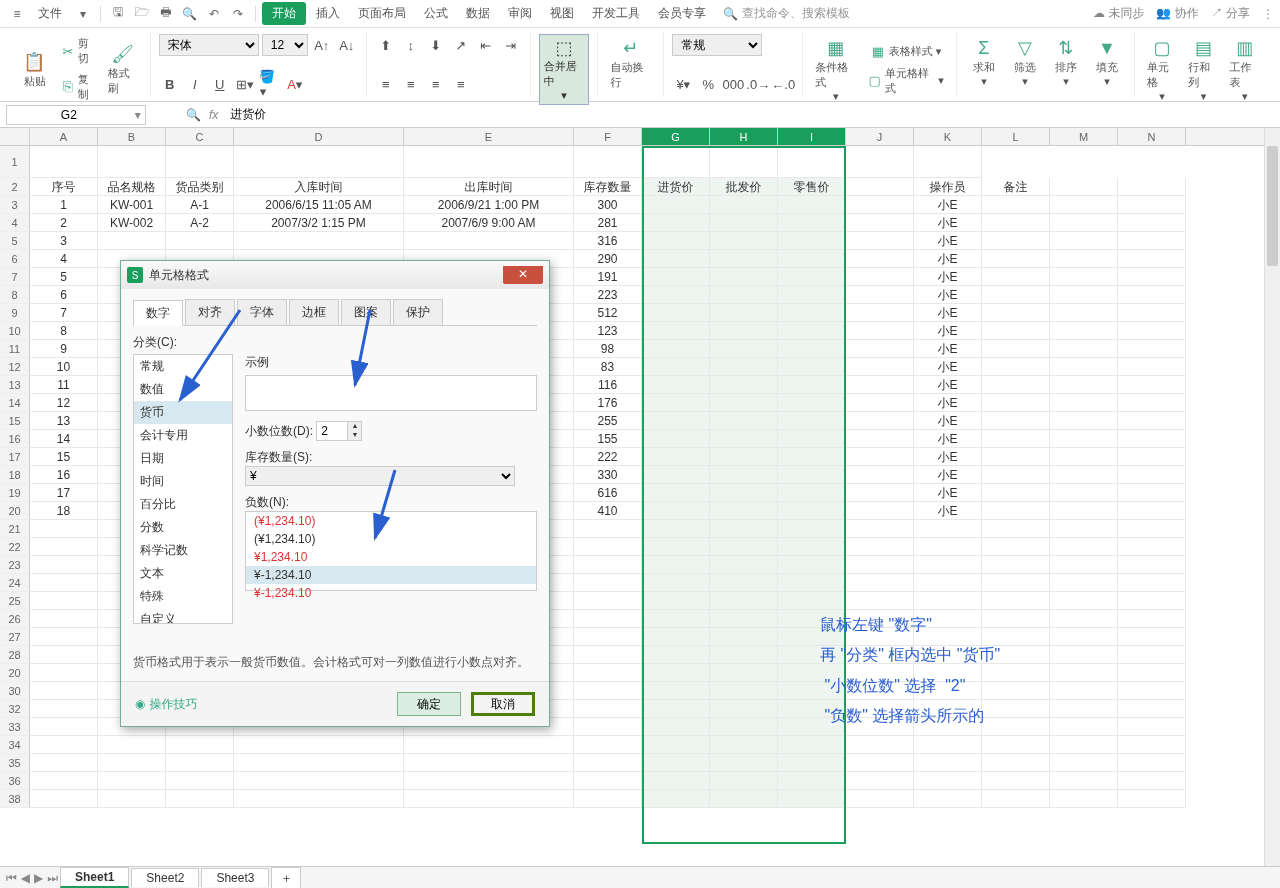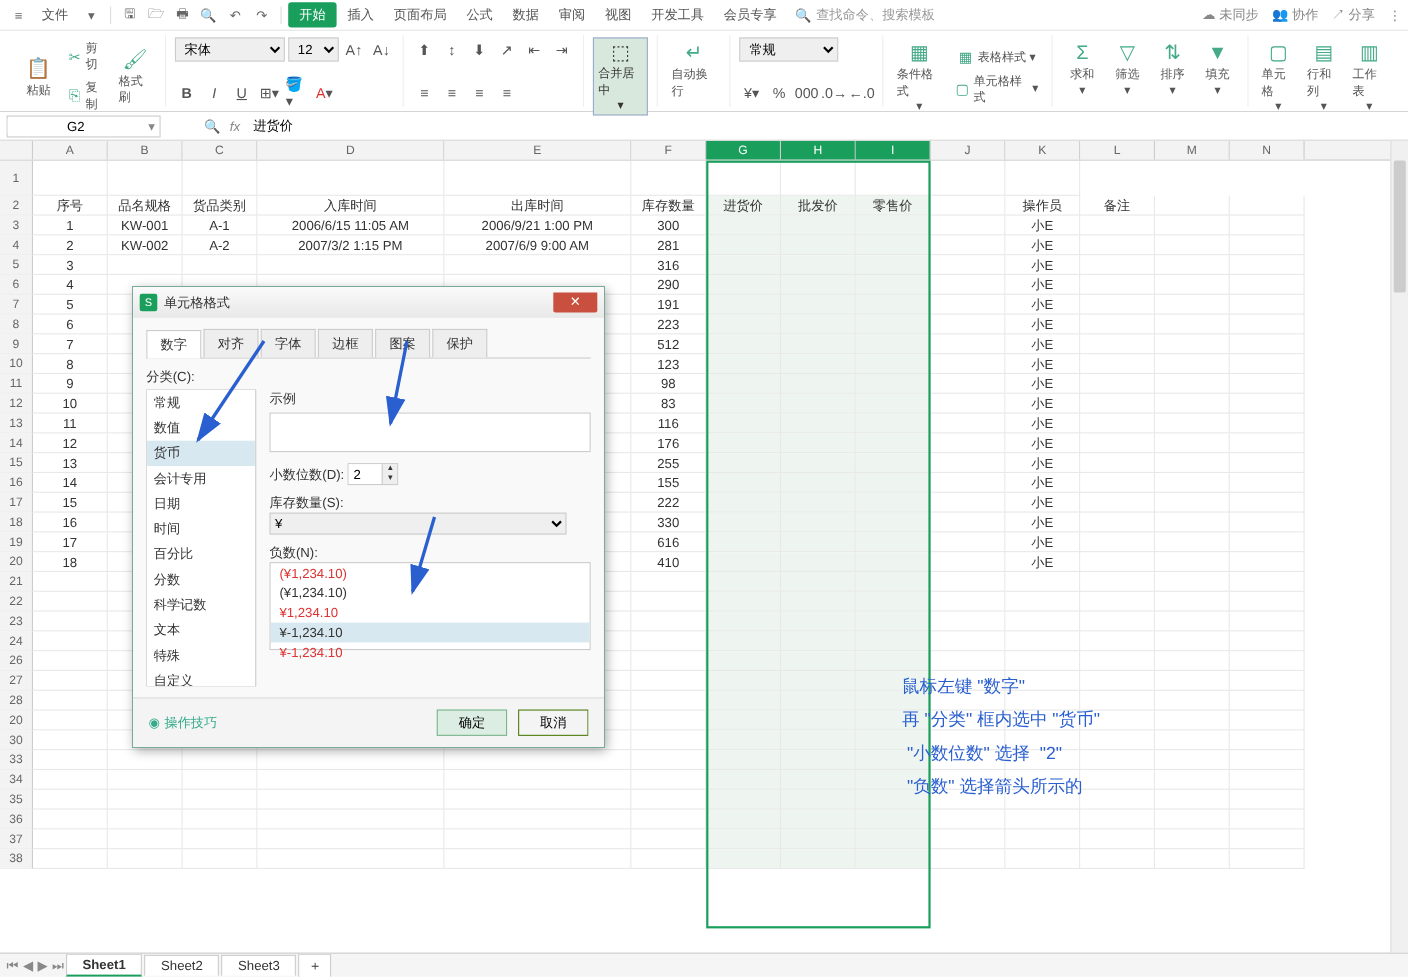--- a/index.html
+++ b/index.html
@@ -69,21 +69,21 @@
 .cat-list div.sel { background:#d8e8f0; }
 .right-pane { flex:1; padding-left:12px; }
 .sample-box { border:1px solid #ccc; background:#fff; height:36px; margin:4px 0 10px; }
 .neg-list { border:1px solid #ccc; background:#fff; height:80px; font-size:12px; }
 .neg-list div { padding:2px 8px; }
 .neg-list .red { color:#d33; }
 .neg-list .sel { background:#d8e8f0; }
 .dlg-foot { display:flex; justify-content:flex-end; gap:10px; padding:10px 14px; border-top:1px solid #ddd; background:#f4f4f4; }
 .dlg-foot button { width:64px; height:24px; font-size:12px; cursor:pointer; }
 .dlg-foot .ok { background:#dceee3; border:1px solid #7ab58d; }
-.dlg-foot .cancel { background:#f4f4f4; border:1px solid #4d7c0f; }
+.dlg-foot .cancel { background:#f4f4f4; border:3px solid #4d7c0f; }
 .dlg-help { display:flex; align-items:center; gap:4px; color:#3a8; font-size:12px; margin-right:auto; cursor:pointer; }
 .spin { display:inline-flex; border:1px solid #ccc; }
 .spin input { width:30px; border:none; text-align:left; padding:0 4px; font-size:12px; }
 .spin .btns { display:flex; flex-direction:column; }
 .spin .btns span { width:14px; height:9px; background:#eee; border-left:1px solid #ccc; font-size:7px; text-align:center; line-height:8px; cursor:pointer; }
 select.cur { width:270px; height:20px; font-size:12px; border:1px solid #ccc; }
 .anno-text { position:absolute; color:#2a5fd0; font-size:16px; line-height:1.9; pointer-events:none; }
 
 svg.arrow-svg { position:absolute; pointer-events:none; }
 </style>
@@ -661,20 +661,37 @@
         <div class="cell sel-range" style="width:68px;"></div>
         <div class="cell sel-range" style="width:68px;"></div>
         <div class="cell sel-range" style="width:68px;"></div>
         <div class="cell " style="width:68px;"></div>
         <div class="cell " style="width:68px;"></div>
         <div class="cell " style="width:68px;"></div>
         <div class="cell " style="width:68px;"></div>
         <div class="cell " style="width:68px;"></div>
       </div>
       <div class="row" style="height:18px">
+        <div class="row-h" style="line-height:18px">25</div>
+        <div class="cell " style="width:68px;"></div>
+        <div class="cell " style="width:68px;"></div>
+        <div class="cell " style="width:68px;"></div>
+        <div class="cell " style="width:170px;"></div>
+        <div class="cell " style="width:170px;"></div>
+        <div class="cell " style="width:68px;"></div>
+        <div class="cell sel-range" style="width:68px;"></div>
+        <div class="cell sel-range" style="width:68px;"></div>
+        <div class="cell sel-range" style="width:68px;"></div>
+        <div class="cell " style="width:68px;"></div>
+        <div class="cell " style="width:68px;"></div>
+        <div class="cell " style="width:68px;"></div>
+        <div class="cell " style="width:68px;"></div>
+        <div class="cell " style="width:68px;"></div>
+      </div>
+      <div class="row" style="height:18px">
         <div class="row-h" style="line-height:18px">26</div>
         <div class="cell " style="width:68px;"></div>
         <div class="cell " style="width:68px;"></div>
         <div class="cell " style="width:68px;"></div>
         <div class="cell " style="width:170px;"></div>
         <div class="cell " style="width:170px;"></div>
         <div class="cell " style="width:68px;"></div>
         <div class="cell sel-range" style="width:68px;"></div>
         <div class="cell sel-range" style="width:68px;"></div>
         <div class="cell sel-range" style="width:68px;"></div>
@@ -746,20 +763,37 @@
         <div class="cell sel-range" style="width:68px;"></div>
         <div class="cell sel-range" style="width:68px;"></div>
         <div class="cell sel-range" style="width:68px;"></div>
         <div class="cell " style="width:68px;"></div>
         <div class="cell " style="width:68px;"></div>
         <div class="cell " style="width:68px;"></div>
         <div class="cell " style="width:68px;"></div>
         <div class="cell " style="width:68px;"></div>
       </div>
       <div class="row" style="height:18px">
+        <div class="row-h" style="line-height:18px">32</div>
+        <div class="cell " style="width:68px;"></div>
+        <div class="cell " style="width:68px;"></div>
+        <div class="cell " style="width:68px;"></div>
+        <div class="cell " style="width:170px;"></div>
+        <div class="cell " style="width:170px;"></div>
+        <div class="cell " style="width:68px;"></div>
+        <div class="cell sel-range" style="width:68px;"></div>
+        <div class="cell sel-range" style="width:68px;"></div>
+        <div class="cell sel-range" style="width:68px;"></div>
+        <div class="cell " style="width:68px;"></div>
+        <div class="cell " style="width:68px;"></div>
+        <div class="cell " style="width:68px;"></div>
+        <div class="cell " style="width:68px;"></div>
+        <div class="cell " style="width:68px;"></div>
+      </div>
+      <div class="row" style="height:18px">
         <div class="row-h" style="line-height:18px">33</div>
         <div class="cell " style="width:68px;"></div>
         <div class="cell " style="width:68px;"></div>
         <div class="cell " style="width:68px;"></div>
         <div class="cell " style="width:170px;"></div>
         <div class="cell " style="width:170px;"></div>
         <div class="cell " style="width:68px;"></div>
         <div class="cell sel-range" style="width:68px;"></div>
         <div class="cell sel-range" style="width:68px;"></div>
         <div class="cell sel-range" style="width:68px;"></div>
@@ -798,37 +832,20 @@
         <div class="cell sel-range" style="width:68px;"></div>
         <div class="cell sel-range" style="width:68px;"></div>
         <div class="cell " style="width:68px;"></div>
         <div class="cell " style="width:68px;"></div>
         <div class="cell " style="width:68px;"></div>
         <div class="cell " style="width:68px;"></div>
         <div class="cell " style="width:68px;"></div>
       </div>
       <div class="row" style="height:18px">
         <div class="row-h" style="line-height:18px">36</div>
-        <div class="cell " style="width:68px;"></div>
-        <div class="cell " style="width:68px;"></div>
-        <div class="cell " style="width:68px;"></div>
-        <div class="cell " style="width:170px;"></div>
-        <div class="cell " style="width:170px;"></div>
-        <div class="cell " style="width:68px;"></div>
-        <div class="cell sel-range" style="width:68px;"></div>
-        <div class="cell sel-range" style="width:68px;"></div>
-        <div class="cell sel-range" style="width:68px;"></div>
-        <div class="cell " style="width:68px;"></div>
-        <div class="cell " style="width:68px;"></div>
-        <div class="cell " style="width:68px;"></div>
-        <div class="cell " style="width:68px;"></div>
-        <div class="cell " style="width:68px;"></div>
-      </div>
-      <div class="row" style="height:18px">
-        <div class="row-h" style="line-height:18px">37</div>
         <div class="cell " style="width:68px;"></div>
         <div class="cell " style="width:68px;"></div>
         <div class="cell " style="width:68px;"></div>
         <div class="cell " style="width:170px;"></div>
         <div class="cell " style="width:170px;"></div>
         <div class="cell " style="width:68px;"></div>
         <div class="cell sel-range" style="width:68px;"></div>
         <div class="cell sel-range" style="width:68px;"></div>
         <div class="cell sel-range" style="width:68px;"></div>
         <div class="cell " style="width:68px;"></div>
@@ -923,20 +940,21 @@
         <div style="margin-top:8px">负数(N):</div>
         <div class="neg-list" id="neg-list">
             <div class="red">(¥1,234.10)</div>
             <div>(¥1,234.10)</div>
             <div class="red">¥1,234.10</div>
             <div class="sel">¥-1,234.10</div>
             <div class="red">¥-1,234.10</div>
           </div>
       </div>
     </div>
+    <div style="font-size:12px;color:#555;margin-top:30px">货币格式用于表示一般货币数值。会计格式可对一列数值进行小数点对齐。</div>
   </div>
   <div class="dlg-foot">
     <span class="dlg-help">◉ <span>操作技巧</span></span>
     <button class="ok">确定</button>
     <button class="cancel">取消</button>
   </div>
 </div>
 
 <svg class="arrow-svg" style="left:150px;top:300px" width="100" height="120">
   <defs>

